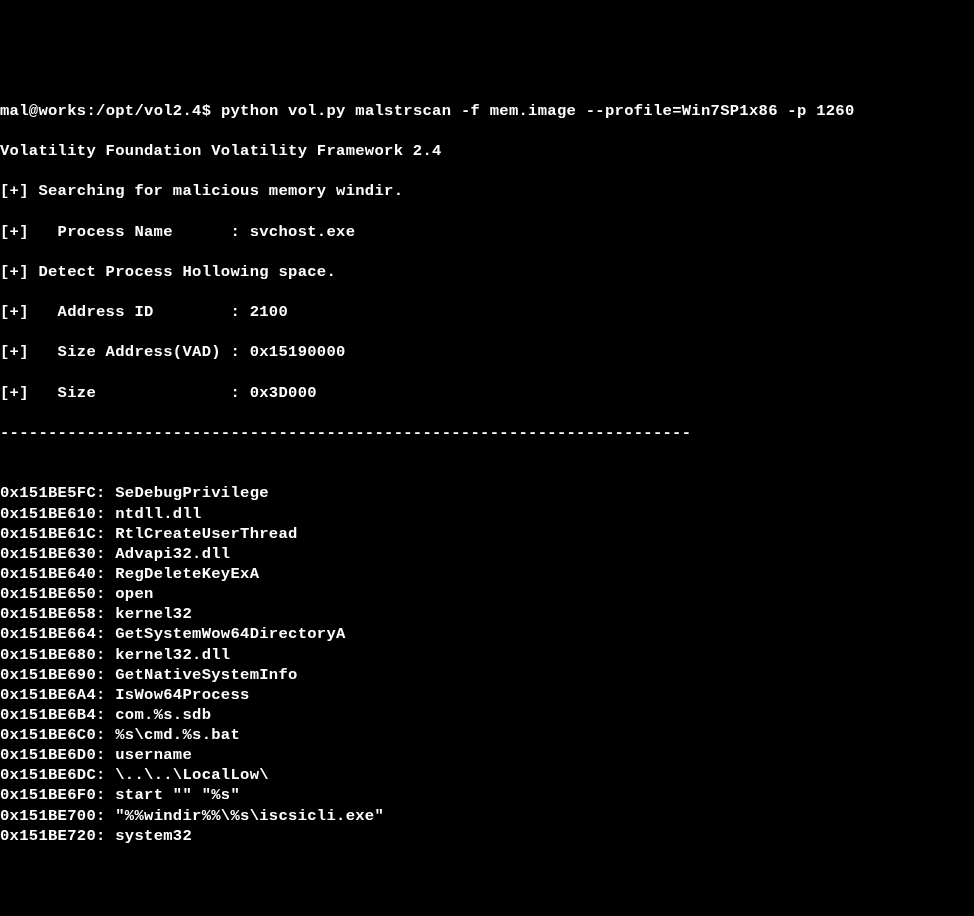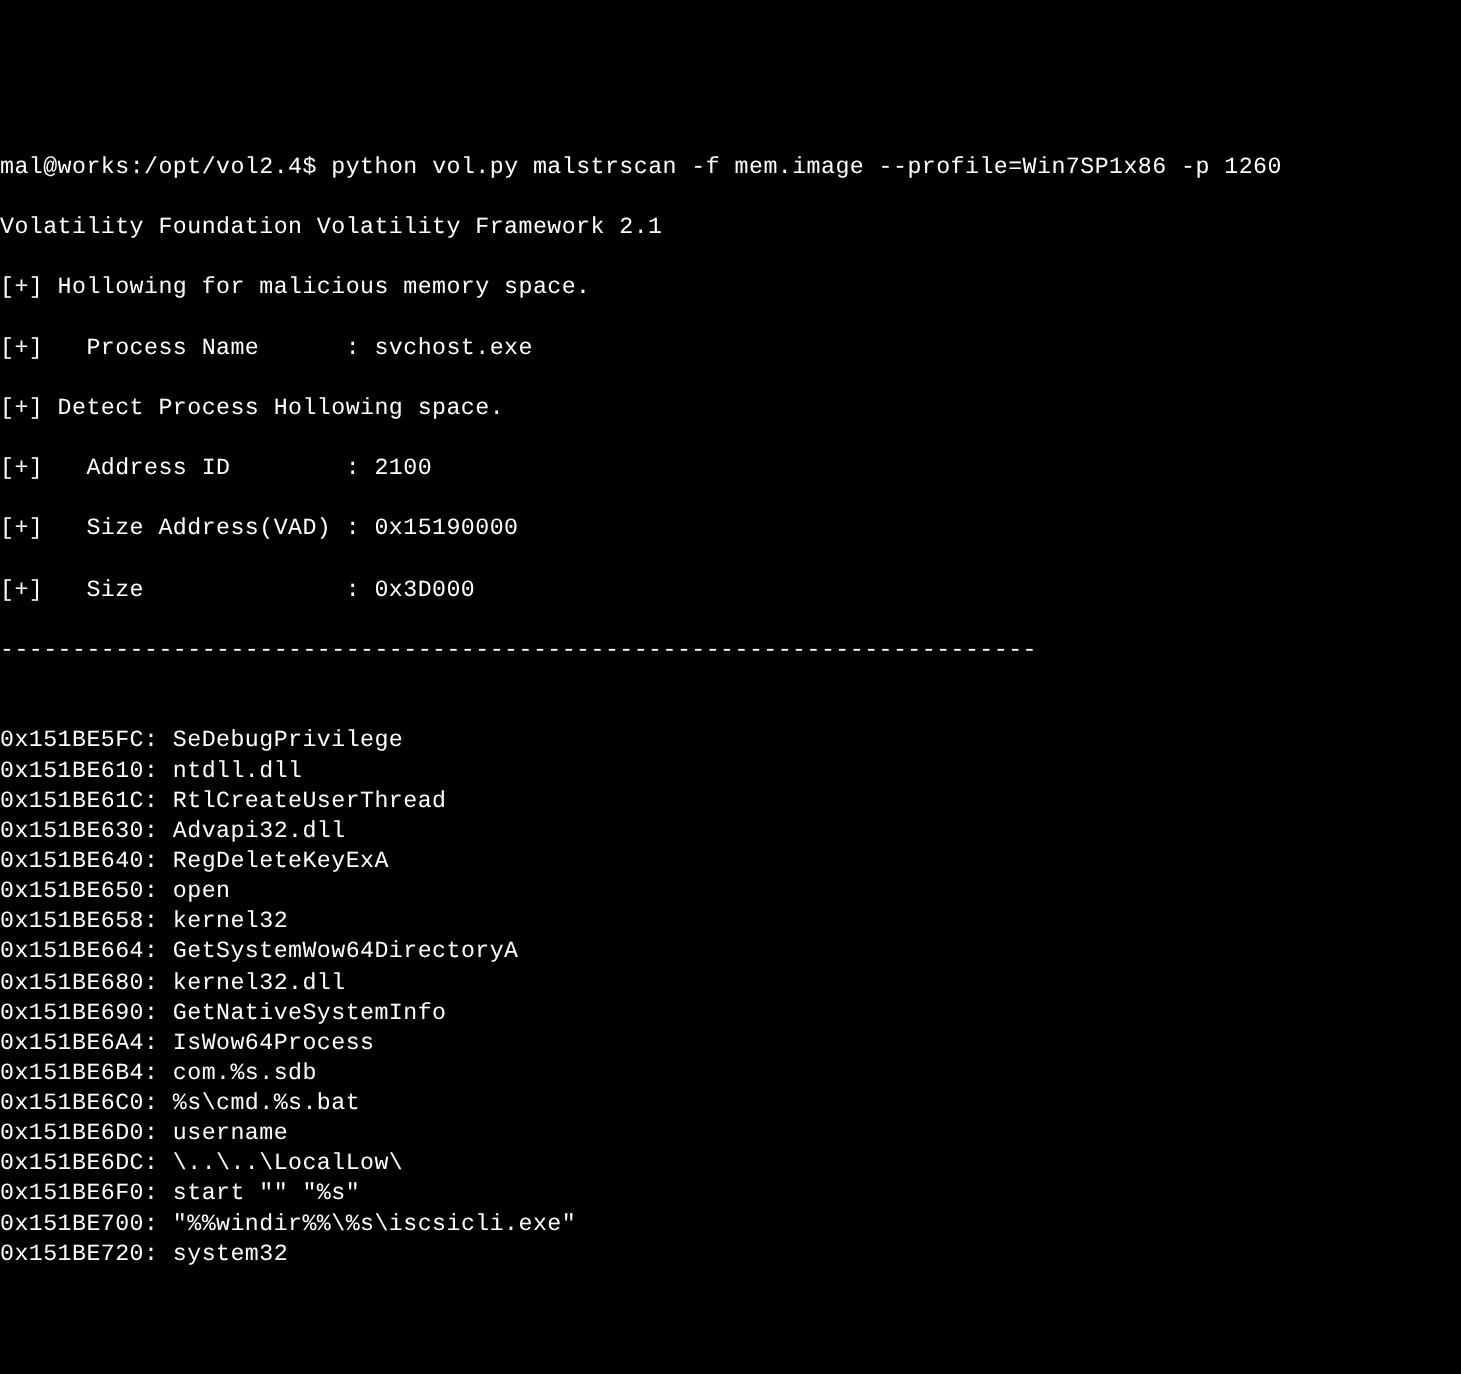--- a/index.html
+++ b/index.html
@@ -18,31 +18,32 @@
       letter-spacing: 0.3px;
       width: 974px;
       height: 916px;
       overflow: hidden;
     }
     .terminal {
       padding: 0;
     }
     .line {
       display: block;
+      font-weight: bold;
     }
   </style>
 </head>
 <body>
 
 
 
 <div class="terminal">
 <span class="line"><span>mal@works</span>:<span>/opt/vol2.4</span><span>$</span> <span>python vol.py malstrscan -f mem.image --profile=Win7SP1x86 -p 1260</span></span>
-<span class="line">Volatility Foundation Volatility Framework 2.1</span>
-<span class="line">[+] Hollowing for malicious memory space.</span>
+<span class="line">Volatility Foundation Volatility Framework 2.4</span>
+<span class="line">[+] Searching for malicious memory windir.</span>
 <span class="line"><span>[+]   Process Name      : </span><span>svchost.exe</span></span>
 <span class="line">[+] Detect Process Hollowing space.</span>
 <span class="line"><span>[+]   Address ID        : </span><span>2100</span></span>
 <span class="line"><span>[+]   Size Address(VAD) : </span><span>0x15190000</span></span>
 <span class="line"><span>[+]   Size              : </span><span>0x3D000</span></span>
 <span class="line">------------------------------------------------------------------------</span>
 <span class="line"></span>
 <div id="strings-container"><span class="line"><span>0x151BE5FC:</span><span> SeDebugPrivilege</span></span><span class="line"><span>0x151BE610:</span><span> ntdll.dll</span></span><span class="line"><span>0x151BE61C:</span><span> RtlCreateUserThread</span></span><span class="line"><span>0x151BE630:</span><span> Advapi32.dll</span></span><span class="line"><span>0x151BE640:</span><span> RegDeleteKeyExA</span></span><span class="line"><span>0x151BE650:</span><span> open</span></span><span class="line"><span>0x151BE658:</span><span> kernel32</span></span><span class="line"><span>0x151BE664:</span><span> GetSystemWow64DirectoryA</span></span><span class="line"><span>0x151BE680:</span><span> kernel32.dll</span></span><span class="line"><span>0x151BE690:</span><span> GetNativeSystemInfo</span></span><span class="line"><span>0x151BE6A4:</span><span> IsWow64Process</span></span><span class="line"><span>0x151BE6B4:</span><span> com.%s.sdb</span></span><span class="line"><span>0x151BE6C0:</span><span> %s\cmd.%s.bat</span></span><span class="line"><span>0x151BE6D0:</span><span> username</span></span><span class="line"><span>0x151BE6DC:</span><span> \..\..\LocalLow\</span></span><span class="line"><span>0x151BE6F0:</span><span> start "" "%s"</span></span><span class="line"><span>0x151BE700:</span><span> "%%windir%%\%s\iscsicli.exe"</span></span><span class="line"><span>0x151BE720:</span><span> system32</span></span></div>
 </div>
 

